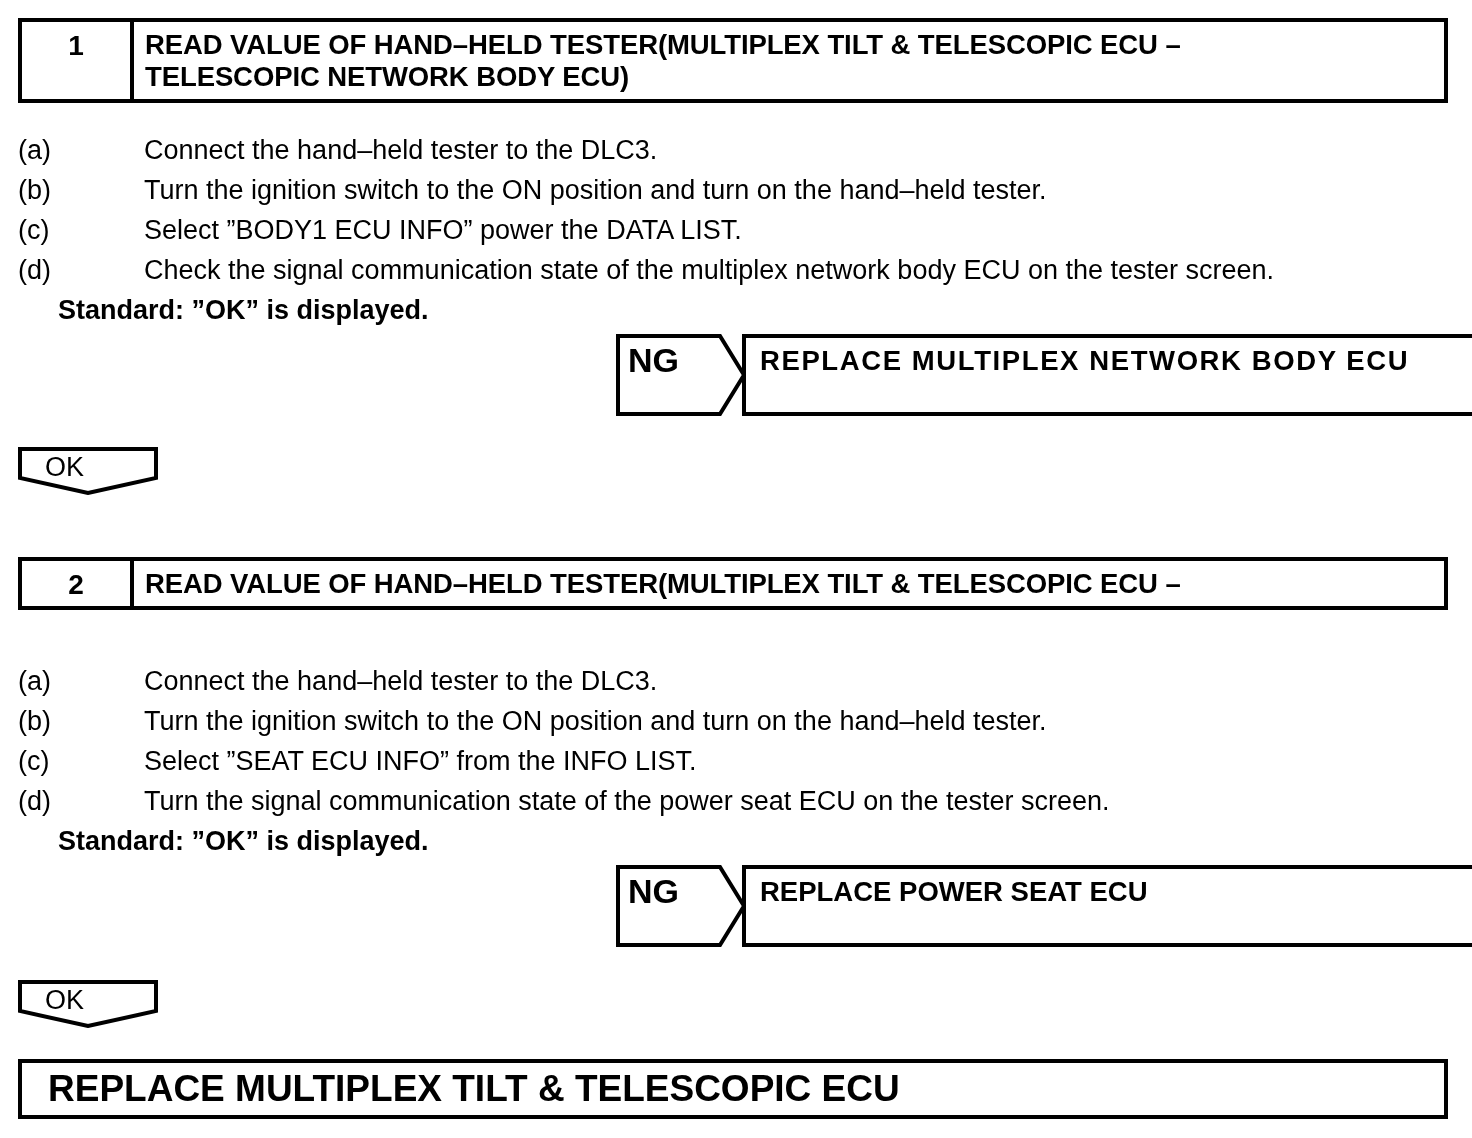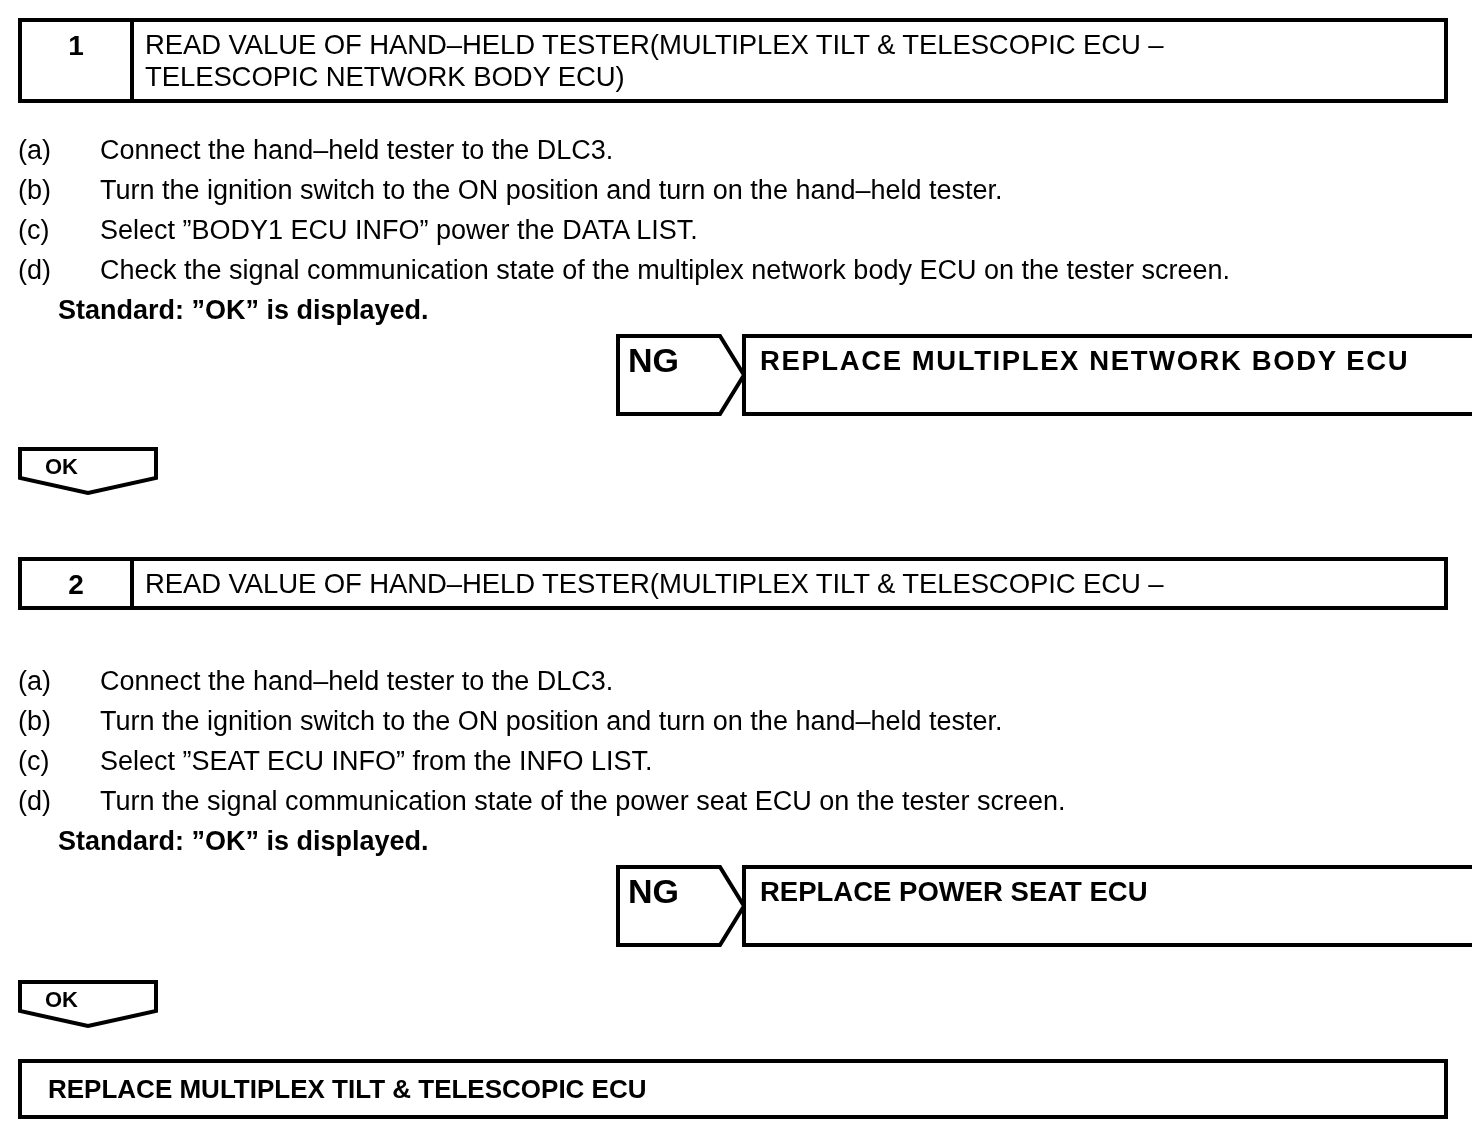--- a/index.html
+++ b/index.html
@@ -36,21 +36,21 @@
     justify-content: center;
     padding-top: 8px;
     font-size: 28px;
     font-weight: bold;
     line-height: 1.13;
   }
   .step-title {
     flex: 1 1 auto;
     padding: 7px 6px 6px 11px;
     font-size: 27.5px;
-    font-weight: normal;
+    font-weight: bold;
     line-height: 1.17;
     letter-spacing: -0.1px;
   }
 
   
   .instructions {
     position: absolute;
     left: 18px;
     width: 1430px;
   }
@@ -61,20 +61,21 @@
     font-size: 27px;
     line-height: 40px;
   }
   .instr-letter {
     width: 82px;
     flex: 0 0 82px;
   }
   .instr-text {
     flex: 1 1 auto;
     white-space: nowrap;
+    margin-left: 44px;
   }
   .instr-standard {
     margin-left: 40px;
     font-size: 27px;
     font-weight: bold;
     line-height: 40px;
     height: 40px;
     white-space: nowrap;
   }
 
@@ -122,37 +123,37 @@
     position: absolute;
     left: 18px;
     width: 140px;
     height: 48px;
   }
   .ok-pent svg { display: block; }
   .ok-label {
     position: absolute;
     left: 45px;
     top: 4px;
-    font-size: 22px;
-    font-weight: bold;
+    font-size: 27px;
+    font-weight: normal;
     line-height: 32px;
   }
 
   
   .final-box {
     position: absolute;
     left: 18px;
     width: 1430px;
     box-sizing: border-box;
     border: 4px solid #000;
     background: #fff;
   }
   .final-text {
     padding: 8px 0 8px 26px;
-    font-size: 26px;
+    font-size: 37px;
     font-weight: bold;
     line-height: 36px;
     white-space: nowrap;
   }
 </style>
 </head>
 <body>
 
 <div class="step-header" style="top:18px;">
   <div class="step-number">1</div>

